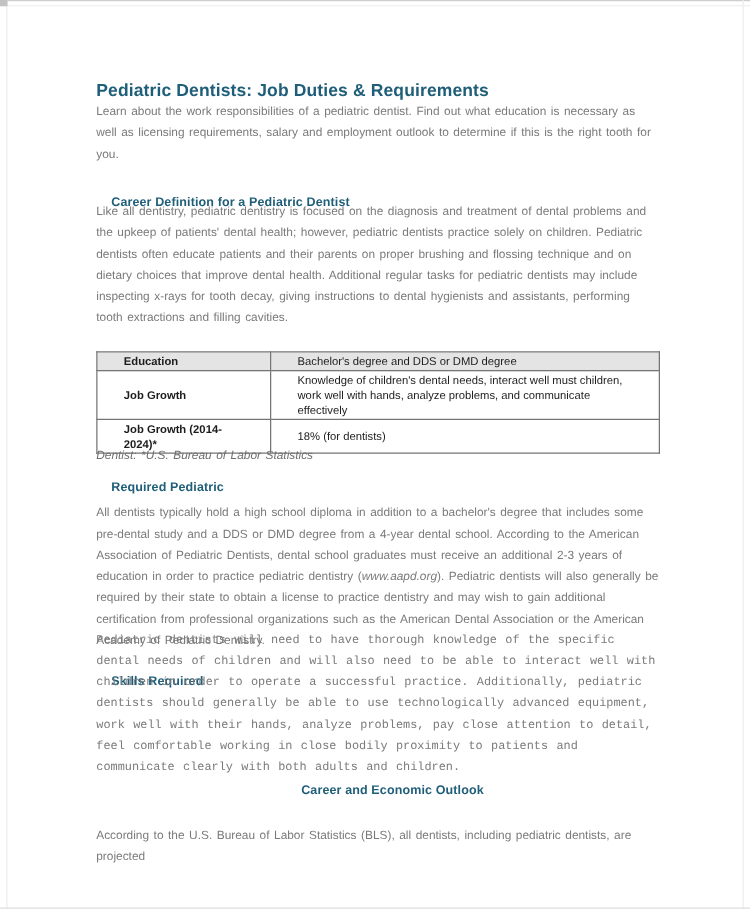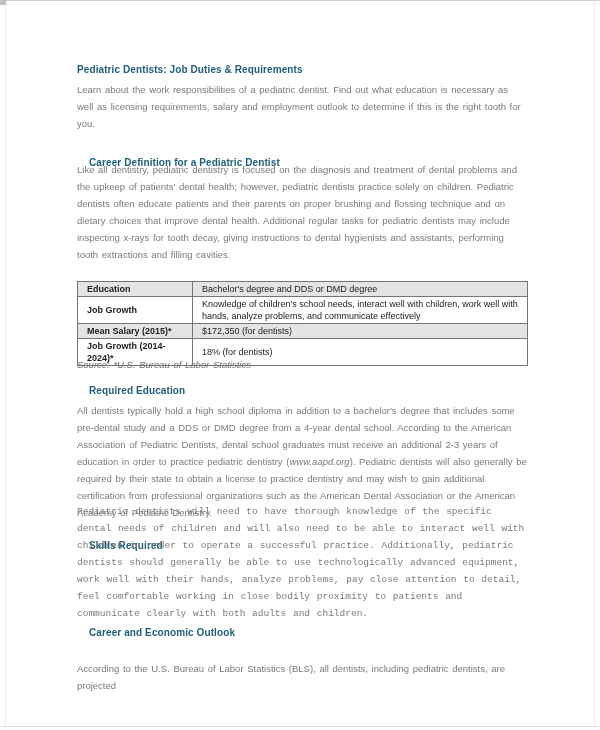--- a/index.html
+++ b/index.html
@@ -15,21 +15,21 @@
   .edge.top    { left: 0; top: 0; width: 600px; height: 1px; background: #cdcdcd; }
   .edge.top2   { left: 0; top: 4px; width: 600px; height: 1px; background: #f0f0f0; }
   .edge.left   { left: 5px; top: 0; width: 1px; height: 727px; }
   .edge.right  { left: 594px; top: 0; width: 1px; height: 727px; }
   .edge.bottom { left: 0; top: 726px; width: 600px; height: 1px; background: #dedede; }
   .corner-mark { position: absolute; left: 0; top: 0; width: 6px; height: 5px; background: #c2c2c2; }
 
   .blk { position: absolute; left: 77px; width: 450px; }
 
   .doc-title {
-    font-size: 10px; font-weight: bold;
+    font-size: 14px; font-weight: bold;
     color: #1f5e79; letter-spacing: 0.1px;
   }
   .h2 {
     font-size: 10px; font-weight: bold;
     color: #1f5e79; letter-spacing: 0.1px; margin-left: 12px;
   }
   .para {
     font-size: 9.5px; line-height: 17px;
     color: #7a7a7a; word-spacing: 1px;
   }
@@ -37,21 +37,21 @@
 
   table.overview {
     border-collapse: collapse;
     width: 451px;
     font-size: 9px; line-height: 12px;
     color: #1c1c1c;
     border: 1px solid #4f4f4f;
   }
   table.overview td {
     border: 1px solid #757575;
-    padding: 1px 9px;
+    padding: 1px 21px;
     vertical-align: middle;
   }
   table.overview td.lbl { width: 96px; font-weight: bold; }
   table.overview tr.alt { background: #e4e4e4; }
 
   .source-note {
     font-size: 9.5px; font-style: italic;
     color: #6f6f6f; word-spacing: 1px;
   }
 
@@ -59,21 +59,21 @@
   #title-blk    { top: 64px; }
   #intro-blk    { top: 81px; }
   #h-career     { top: 157px; }
   #p-career     { top: 161px; }
   #table-blk    { top: 281px; }
   #source-blk   { top: 359px; }
   #h-req        { top: 385px; }
   #p-req        { top: 402px; }
   #h-skills     { top: 540px; }
   #p-skills     { top: 503px; font-family: Liberation Mono, monospace; }
-  #h-outlook    { top: 627px; }
+  #h-outlook    { top: 627px; text-align: center; }
   #p-outlook    { top: 660px; }
 </style>
 </head>
 <body>
 
 <div>
 
   <div class="edge top"></div>
   <div class="edge top2"></div>
   <div class="edge left"></div>
@@ -91,37 +91,33 @@
 
   <div id="table-blk" class="blk">
     <table class="overview">
       <tbody>
         <tr class="alt">
           <td class="lbl">Education</td>
           <td>Bachelor's degree and DDS or DMD degree</td>
         </tr>
         <tr>
           <td class="lbl">Job Growth</td>
-          <td>Knowledge of children's school needs, interact well with children, work well with hands, analyze problems, and communicate effectively</td>
-        </tr>
-        <tr class="alt">
-          <td class="lbl">Mean Salary (2015)*</td>
-          <td>$172,350 (for dentists)</td>
+          <td>Knowledge of children's dental needs, interact well must children, work well with hands, analyze problems, and communicate effectively</td>
         </tr>
         <tr>
           <td class="lbl">Job Growth (2014-2024)*</td>
           <td>18% (for dentists)</td>
         </tr>
       </tbody>
     </table>
   </div>
 
-  <div id="source-blk" class="blk source-note">Source: *U.S. Bureau of Labor Statistics</div>
+  <div id="source-blk" class="blk source-note">Dentist: *U.S. Bureau of Labor Statistics</div>
 
-  <div id="h-req" class="blk h2">Required Education</div>
+  <div id="h-req" class="blk h2">Required Pediatric</div>
 
   <div id="p-req" class="blk para"><span>All dentists typically hold a high school diploma in addition to a bachelor's degree that includes some pre-dental study and a DDS or DMD degree from a 4-year dental school. According to the American Association of Pediatric Dentists, dental school graduates must receive an additional 2-3 years of education in order to practice pediatric dentistry (</span><span class="url">www.aapd.org</span><span>). Pediatric dentists will also generally be required by their state to obtain a license to practice dentistry and may wish to gain additional certification from professional organizations such as the American Dental Association or the American Academy of Pediatric Dentistry.</span></div>
 
   <div id="h-skills" class="blk h2">Skills Required</div>
 
   <div id="p-skills" class="blk para">Pediatric dentists will need to have thorough knowledge of the specific dental needs of children and will also need to be able to interact well with children in order to operate a successful practice. Additionally, pediatric dentists should generally be able to use technologically advanced equipment, work well with their hands, analyze problems, pay close attention to detail, feel comfortable working in close bodily proximity to patients and communicate clearly with both adults and children.</div>
 
   <div id="h-outlook" class="blk h2">Career and Economic Outlook</div>
 
   <div id="p-outlook" class="blk para">According to the U.S. Bureau of Labor Statistics (BLS), all dentists, including pediatric dentists, are projected</div>

